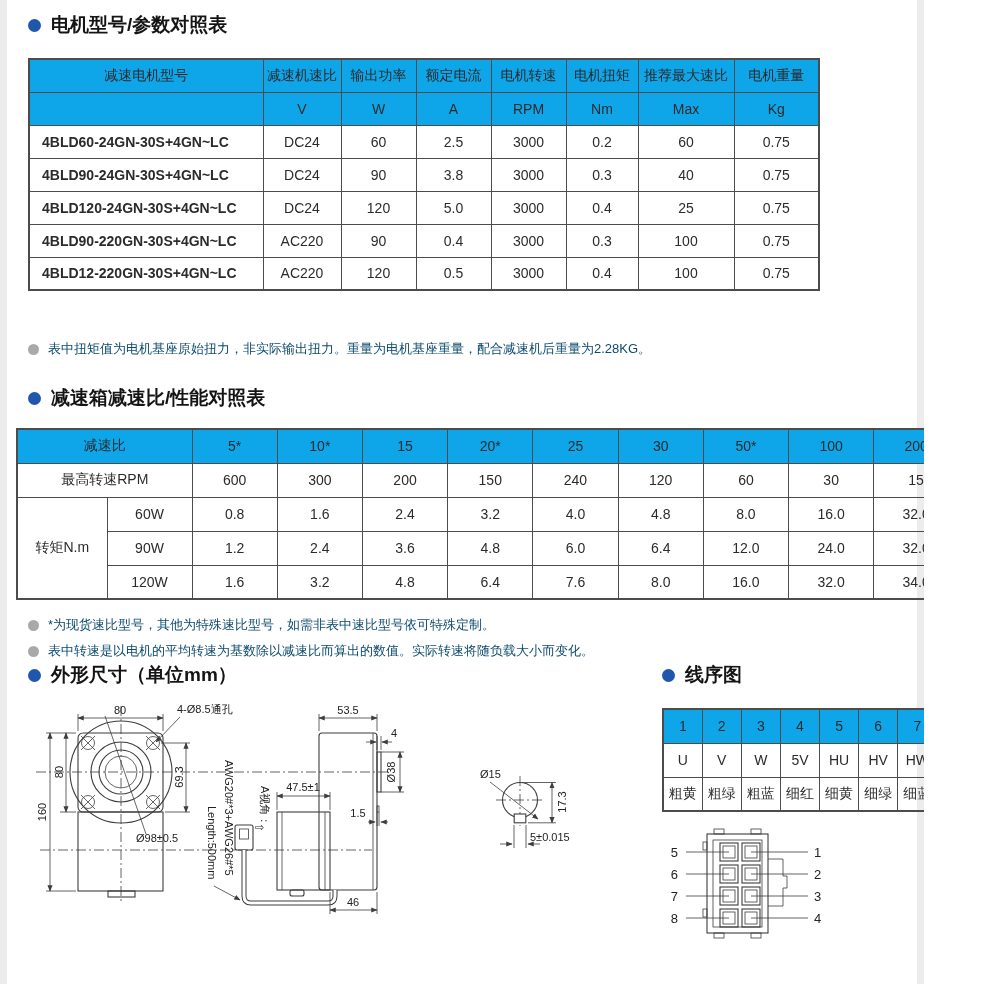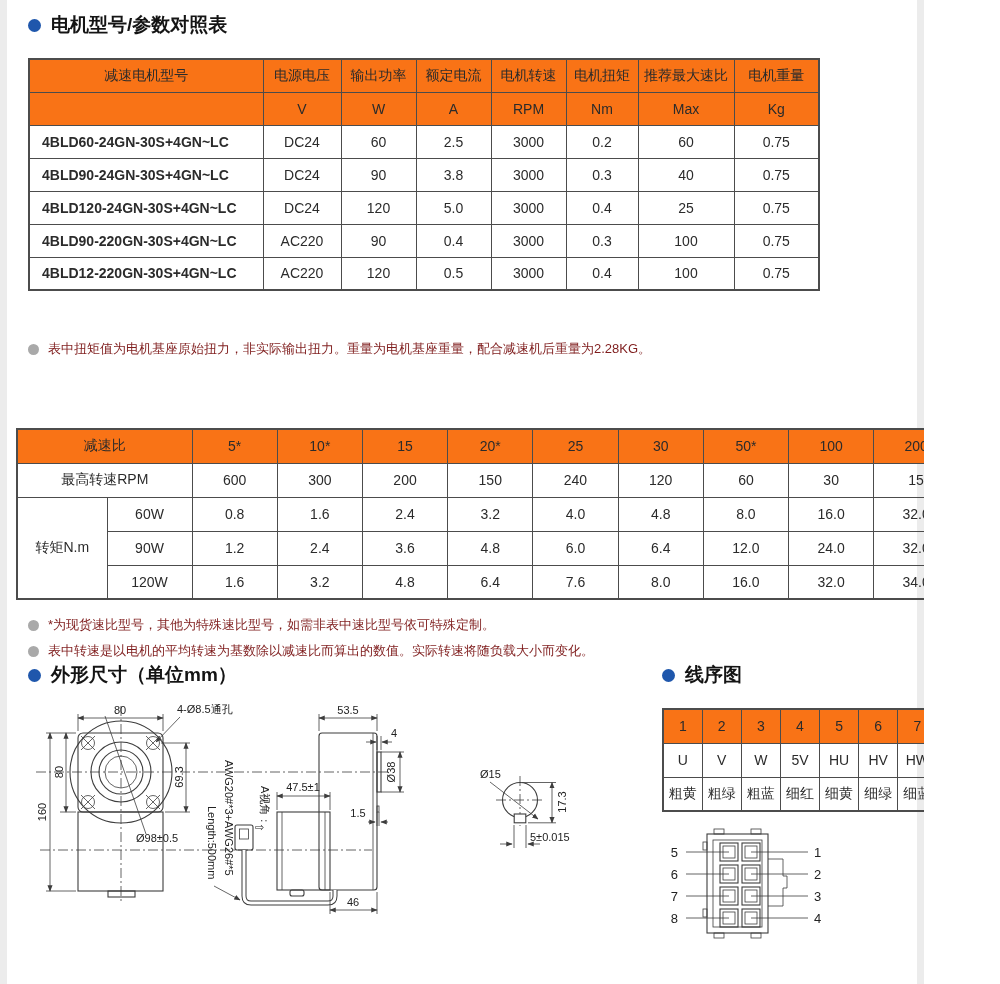--- a/index.html
+++ b/index.html
@@ -9,28 +9,28 @@
   .edge { position:absolute; top:0; bottom:0; width:7px; background:#ececec; }
   .edge.left{ left:0; } .edge.right{ right:0; }
 
   .sec-title { position:absolute; display:flex; align-items:center; gap:10px;
                font-size:19px; font-weight:bold; color:#141414; }
   .bullet { width:13px; height:13px; border-radius:50%; background:#1f57ac; flex:none; }
 
   table { position:absolute; border-collapse:collapse; table-layout:fixed;
           font-size:14px; color:#2b2b2b; border:2px solid #4c4c4c; }
   td { border:1px solid #4c4c4c; text-align:center; vertical-align:middle; padding:0 2px; }
-  .hdr td { background:#f97316; }
+  .hdr td { background:#0ea5e9; }
   .model { text-align:left; padding-left:12px; font-weight:bold; }
   #motor-table tr { height:33px; }
   #ratio-table tr { height:34px; }
   #wire-table tr { height:34px; }
   #wire-table td { padding:0; }
 
-  .notes { position:absolute; font-size:13px; color:#7f1d1d; }
+  .notes { position:absolute; font-size:13px; color:#0c4a6e; }
   .note-line { display:flex; align-items:center; gap:9px; margin-bottom:8px; }
   .note-bullet { width:11px; height:11px; border-radius:50%; background:#a9a9a9; flex:none; }
 
   svg { position:absolute; }
   svg text { font-size:11px; fill:#222; font-family:"Liberation Sans",sans-serif; }
   .ln { stroke:#3d3d3d; fill:none; stroke-width:1.1; }
   .thin { stroke:#3d3d3d; fill:none; stroke-width:0.8; }
   .cl { stroke:#3d3d3d; fill:none; stroke-width:0.8; stroke-dasharray:10 3 2 3; }
   .cable-outer { stroke:#3d3d3d; fill:none; stroke-width:5; }
   .cable-inner { stroke:#ffffff; fill:none; stroke-width:3; }
@@ -55,21 +55,21 @@
         <col style="width:75px">
         <col style="width:75px">
       <col style="width:75px">
         <col style="width:72px">
         <col style="width:96px">
         <col style="width:85px">
     </colgroup>
     <tbody>
       <tr class="hdr">
         <td>减速电机型号</td>
-        <td>电源电压</td>
+        <td>减速机速比</td>
         <td>输出功率</td>
         <td>额定电流</td>
         <td>电机转速</td>
         <td>电机扭矩</td>
         <td>推荐最大速比</td>
         <td>电机重量</td>
       </tr>
       <tr class="hdr">
         <td></td>
         <td>V</td>
@@ -133,20 +133,24 @@
     </tbody>
   </table>
 
   <div class="notes" style="left:28px; top:340px; width:960px;">
     <div class="note-line">
       <span class="note-bullet"></span>
       <span>表中扭矩值为电机基座原始扭力，非实际输出扭力。重量为电机基座重量，配合减速机后重量为2.28KG。</span>
     </div>
   </div>
 
+  <div class="sec-title" style="left:28px; top:385px;">
+    <span class="bullet"></span>
+    <span>减速箱减速比/性能对照表</span>
+  </div>
 
   <table id="ratio-table" style="left:16px; top:428px; width:944px;">
     <colgroup>
       <col style="width:90px">
         <col style="width:85px">
       <col>
         <col>
         <col>
         <col>
         <col>

